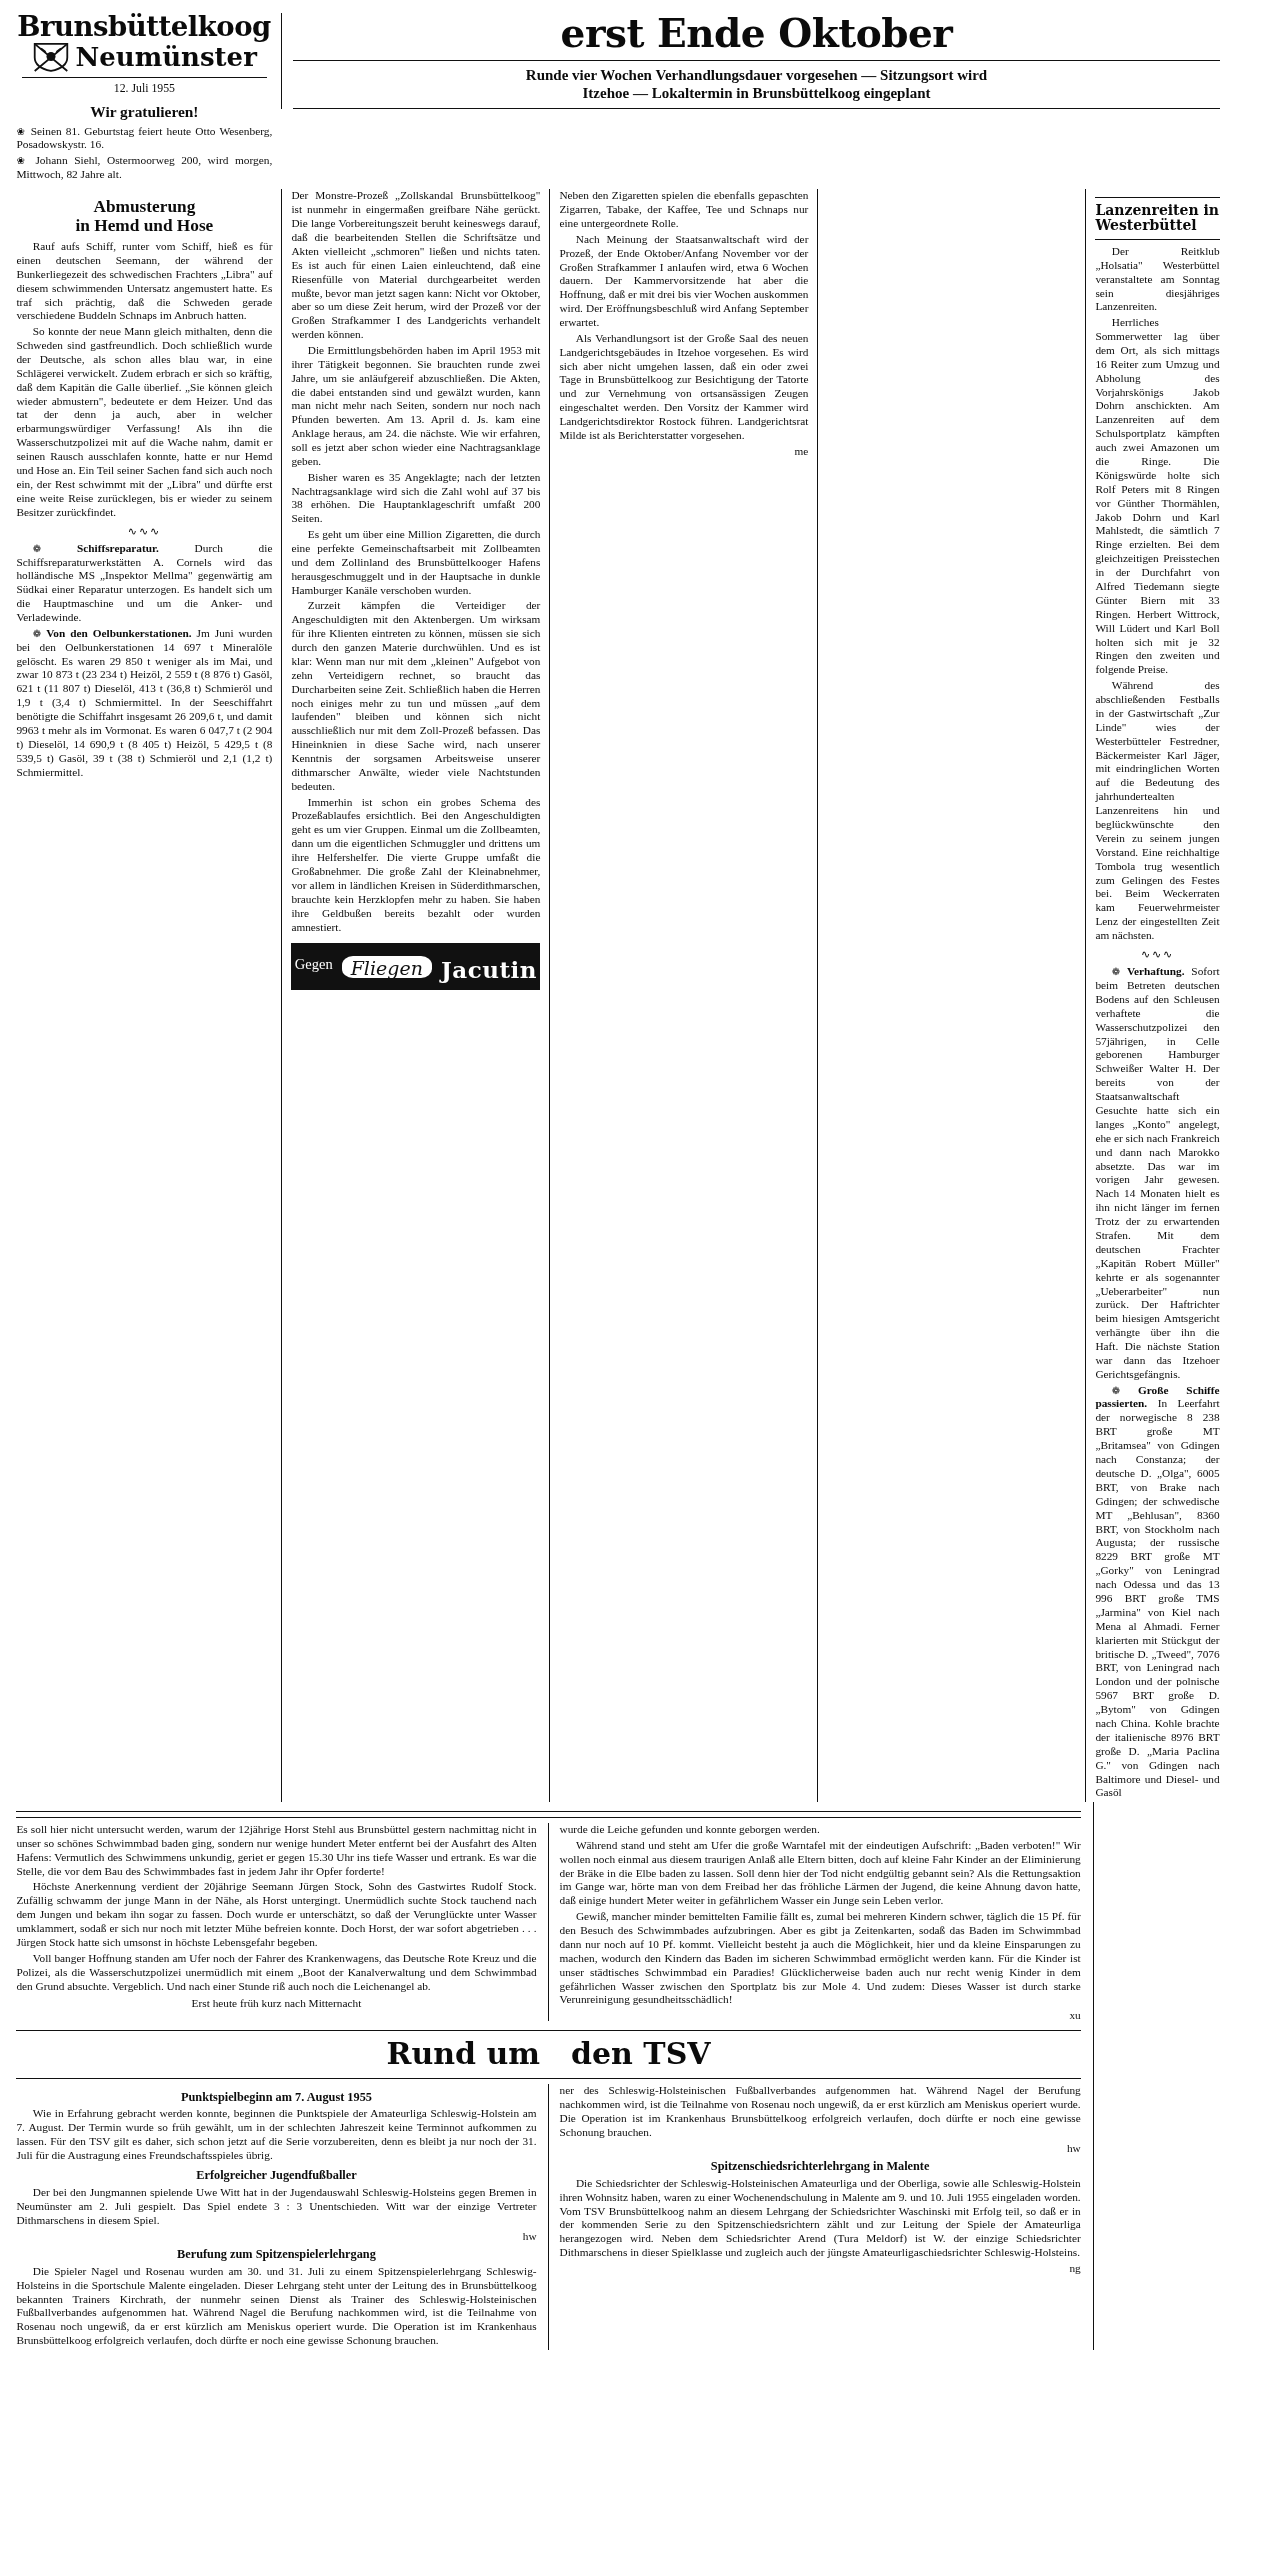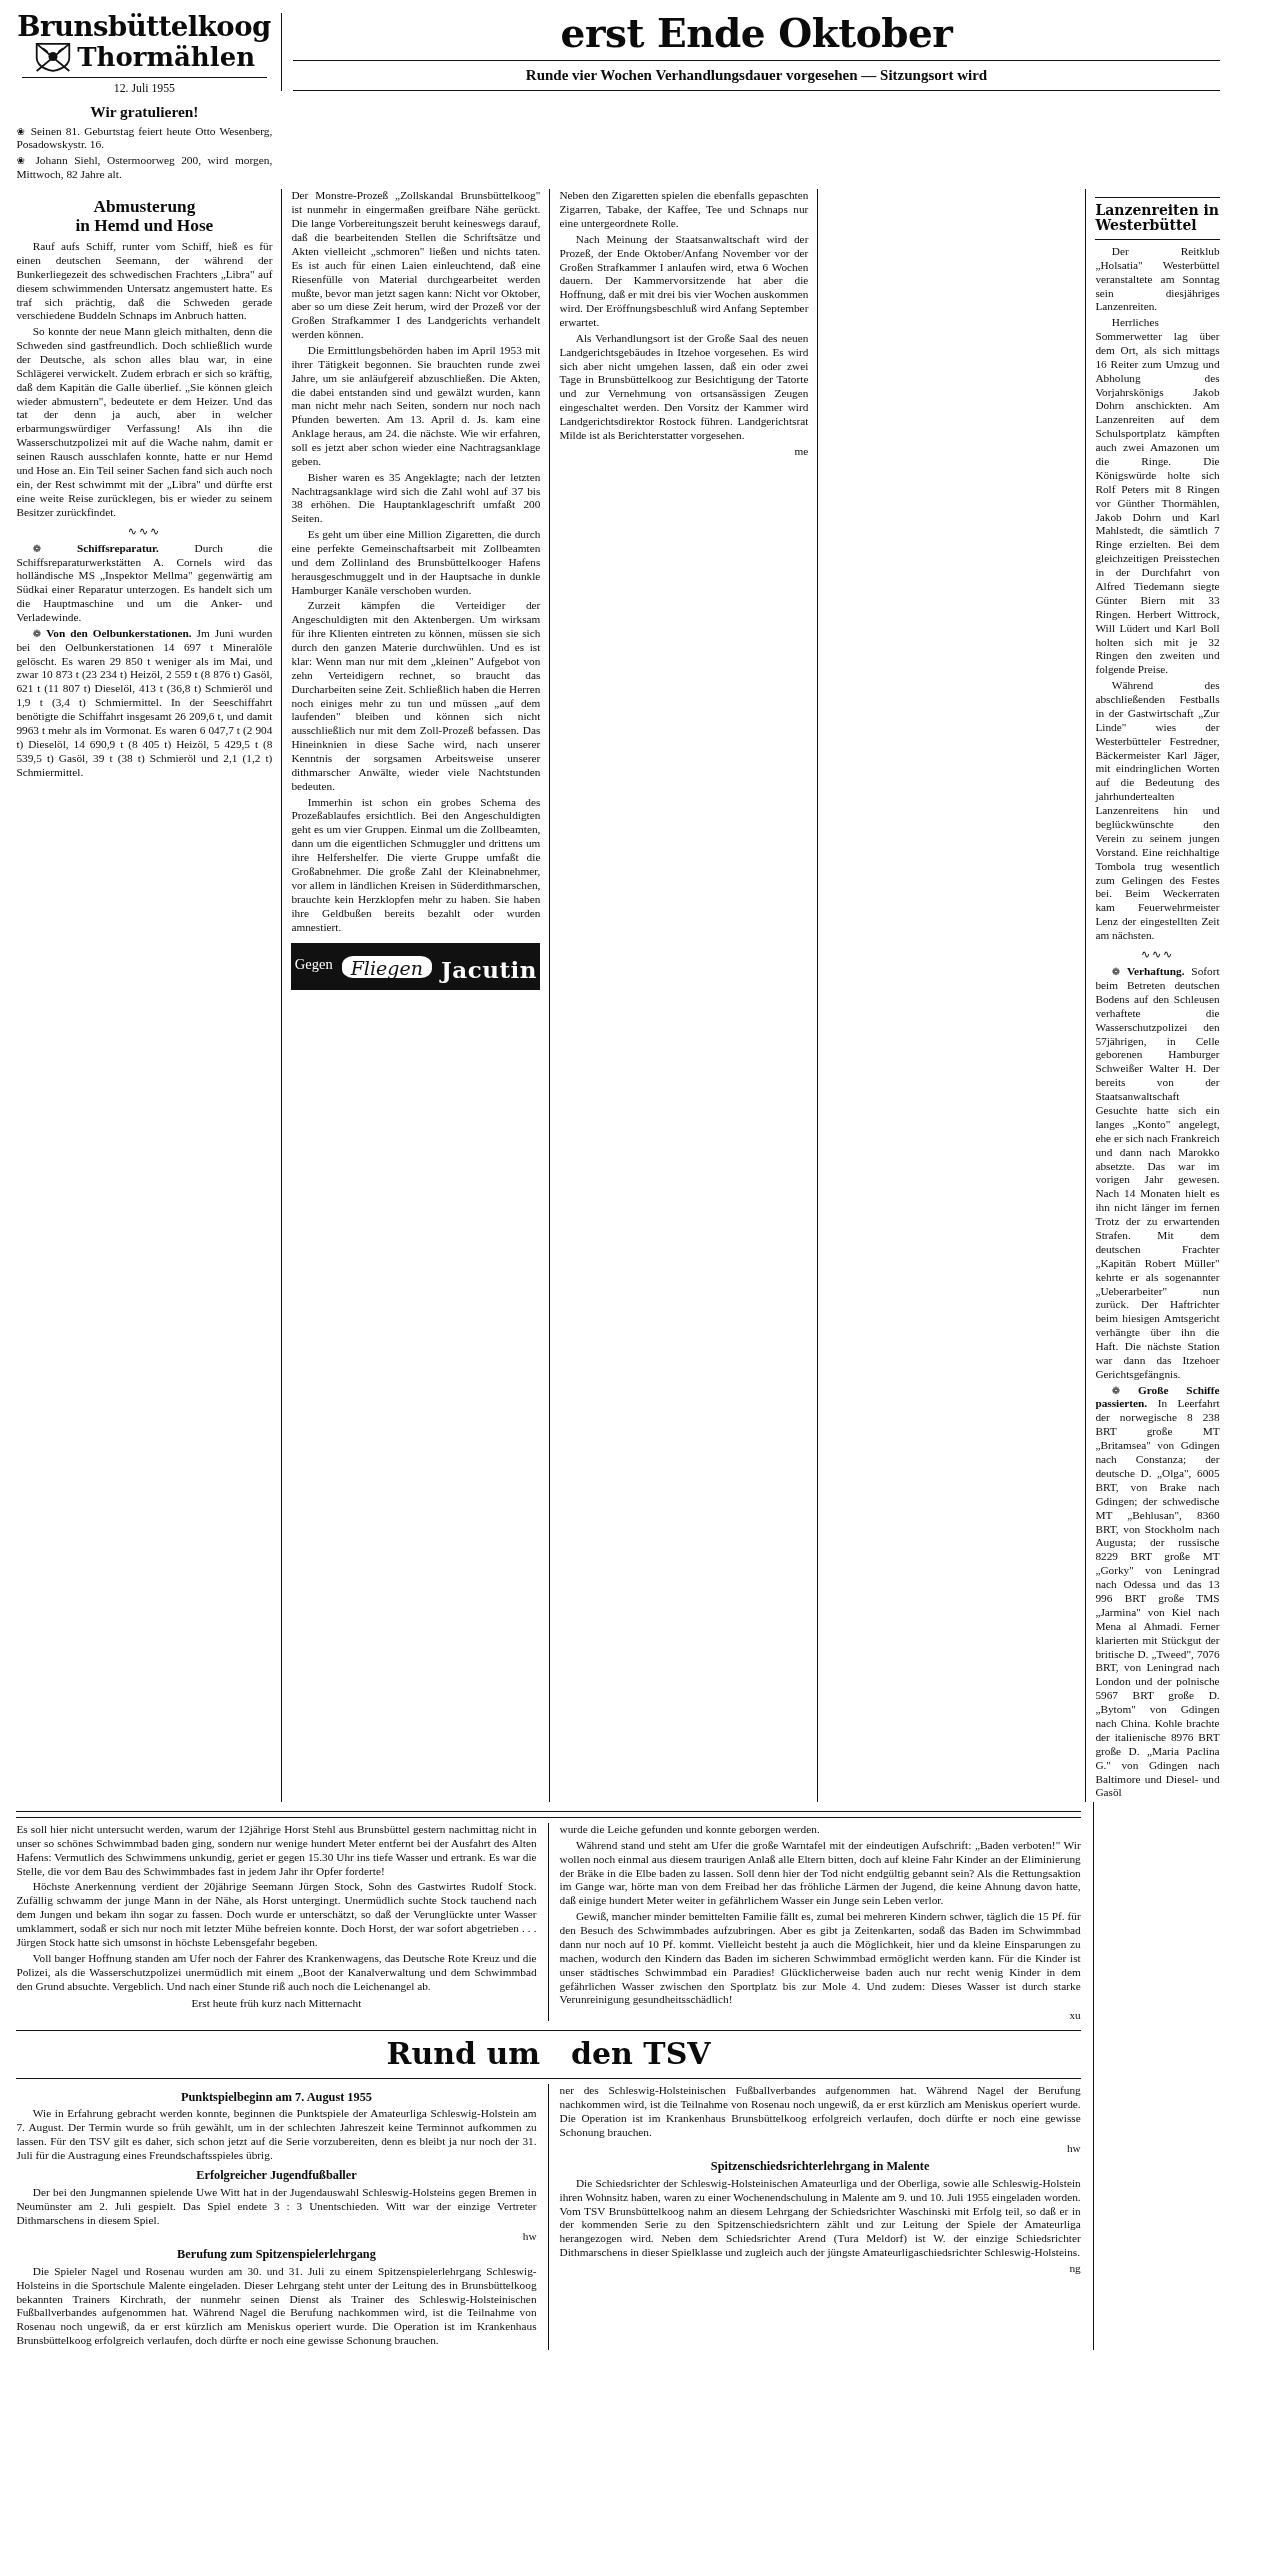--- a/index.html
+++ b/index.html
@@ -236,40 +236,41 @@
       <div class="masthead-title">Brunsbüttelkoog</div>
       <div class="masthead-row">
         <div class="crest">
           <svg width="38" height="31" viewBox="0 0 42 34">
             <path d="M3 3 L39 3 L39 18 Q39 29 21 33 Q3 29 3 18 Z" fill="#fff" stroke="#111" stroke-width="2"></path>
             <path d="M3 3 L39 33 M39 3 L3 33" stroke="#111" stroke-width="2"></path>
             <circle cx="21" cy="17" r="5" fill="#111"></circle>
             <path d="M10 8 l5 4 M32 8 l-5 4" stroke="#111" stroke-width="2"></path>
           </svg>
         </div>
-        <div class="masthead-title2">Thormählen</div>
+        <div class="masthead-title2">Neumünster</div>
       </div>
       <div class="masthead-rule"></div>
       <div class="masthead-date">12. Juli 1955</div>
 
       <div class="sec-head">Wir gratulieren!</div>
       <div class="star-item">
         <span class="star">❀</span>
         <span>Seinen 81. Geburtstag feiert heute Otto Wesenberg, Posadowskystr. 16.</span>
       </div>
       <div class="star-item">
         <span class="star">❀</span>
         <span>Johann Siehl, Ostermoorweg 200, wird morgen, Mittwoch, 82 Jahre alt.</span>
       </div>
     </div>
 
     <div class="headline-wrap">
       <div class="main-headline">erst Ende Oktober</div>
       <div class="sub-rule"></div>
       <div class="subhead">Runde vier Wochen Verhandlungsdauer vorgesehen — Sitzungsort wird</div>
+      <div class="subhead">Itzehoe — Lokaltermin in Brunsbüttelkoog eingeplant</div>
       <div class="thin-rule"></div>
     </div>
   </div>
 
   <div class="cols">
 
     <div class="col col1">
       <div class="sec-head big">Abmusterung</div>
       <div class="sec-head big" style="margin-top:-3.6px">in Hemd und Hose</div>
       <p class="t">Rauf aufs Schiff, runter vom Schiff, hieß es für einen deutschen Seemann, der während der Bunkerliegezeit des schwedischen Frachters „Libra" auf diesem schwimmenden Untersatz angemustert hatte. Es traf sich prächtig, daß die Schweden gerade verschiedene Buddeln Schnaps im Anbruch hatten.</p>

